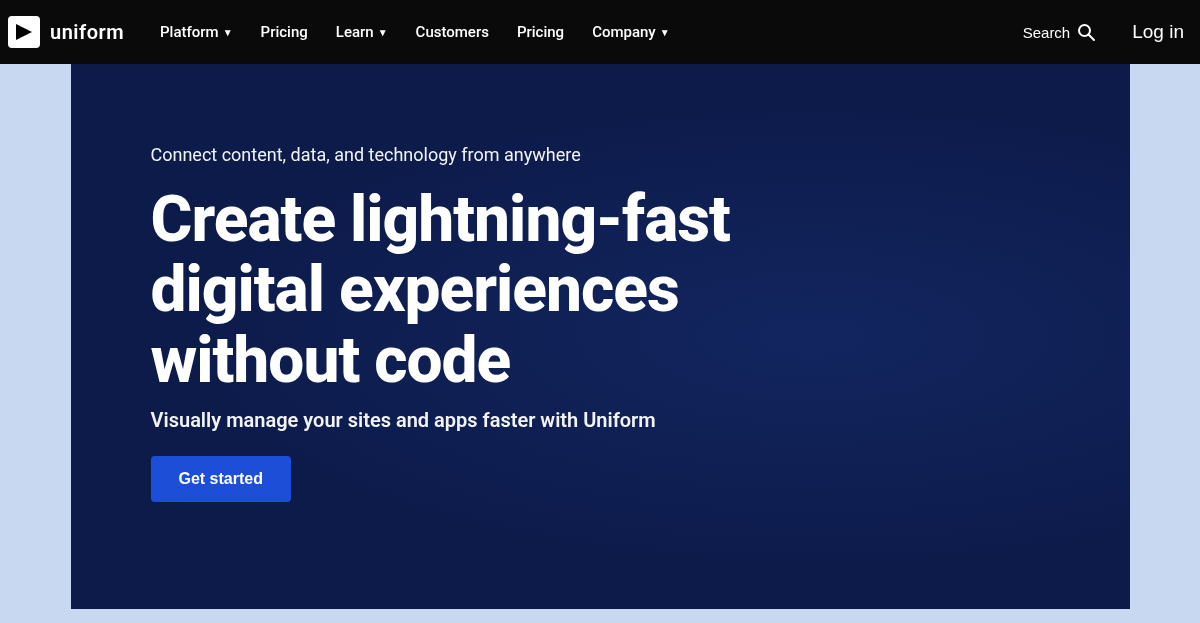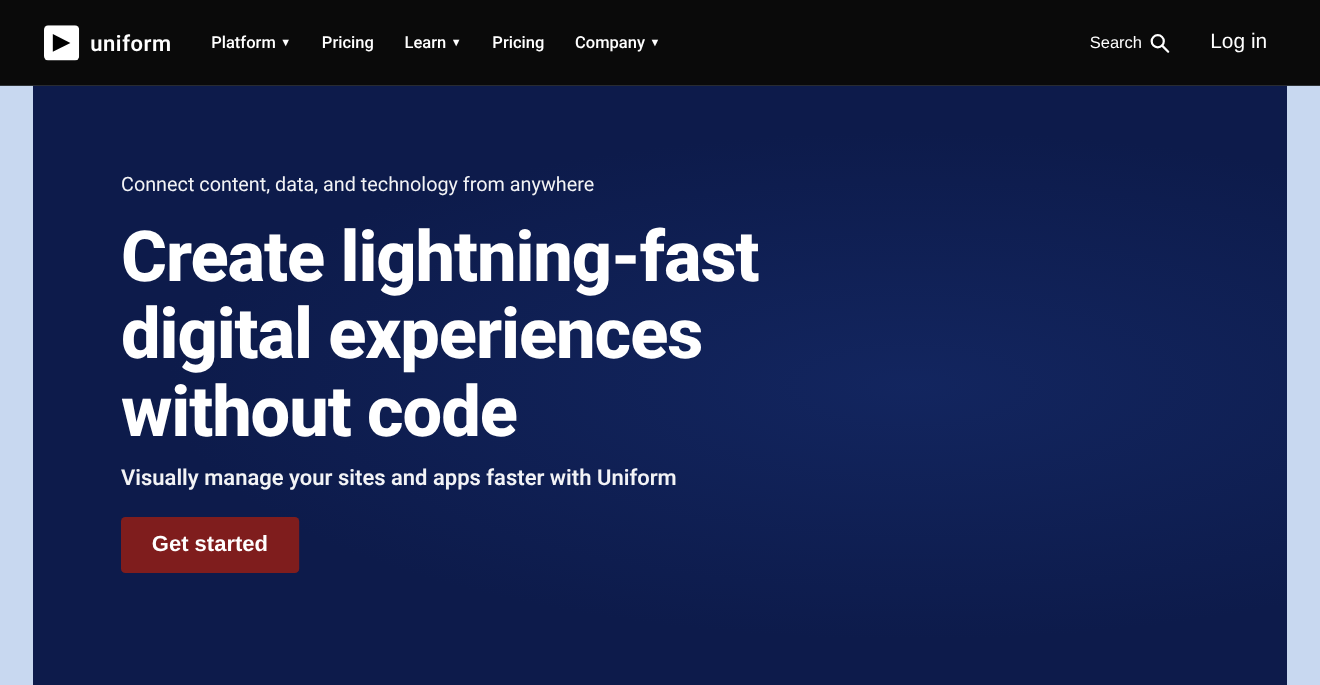--- a/index.html
+++ b/index.html
@@ -12,24 +12,24 @@
       font-family: -apple-system, BlinkMacSystemFont, 'Segoe UI', Roboto, sans-serif;
       width: 1200px;
       height: 623px;
       overflow: hidden;
       background-color: #c8d8f0;
     }
 
     
     .navbar {
       background-color: #0a0a0a;
-      height: 78px;
-      display: flex;
-      align-items: center;
-      padding: 0 40px;
+      height: 64px;
+      display: flex;
+      align-items: center;
+      padding: 0 8px;
       position: relative;
       z-index: 10;
       justify-content: flex-end;
     }
 
     .navbar-left {
       display: flex;
       align-items: center;
       gap: 8px;
     }
@@ -122,21 +122,21 @@
       padding: 12px 20px;
       border: none;
       border-radius: 4px;
       cursor: pointer;
       white-space: nowrap;
     }
 
     
     .hero {
       background-color: #0d1b4b;
-      width: 1140px;
+      width: 1059px;
       margin: 0 auto;
       min-height: 545px;
       padding: 80px 80px 60px 80px;
       position: relative;
       overflow: hidden;
     }
 
     .hero::before {
       content: '';
       position: absolute;
@@ -172,23 +172,23 @@
 
     .hero-description {
       color: #ffffff;
       font-size: 20px;
       font-weight: 600;
       margin-bottom: 24px;
       opacity: 0.95;
     }
 
     .cta-btn {
-      background-color: #7f1d1d;
-      color: #ffffff;
-      font-size: 20px;
+      background-color: #1d4ed8;
+      color: #ffffff;
+      font-size: 16px;
       font-weight: 600;
       padding: 14px 28px;
       border: none;
       border-radius: 4px;
       cursor: pointer;
       display: inline-block;
     }
   </style>
 </head>
 <body>
@@ -208,20 +208,23 @@
     <a class="nav-item">
       <span>Platform</span>
       <span class="chevron-icon">▼</span>
     </a>
     <a class="nav-item">
       <span>Pricing</span>
     </a>
     <a class="nav-item">
       <span>Learn</span>
       <span class="chevron-icon">▼</span>
+    </a>
+    <a class="nav-item">
+      <span>Customers</span>
     </a>
     <a class="nav-item">
       <span>Pricing</span>
     </a>
     <a class="nav-item">
       <span>Company</span>
       <span class="chevron-icon">▼</span>
     </a>
   </nav>
 

